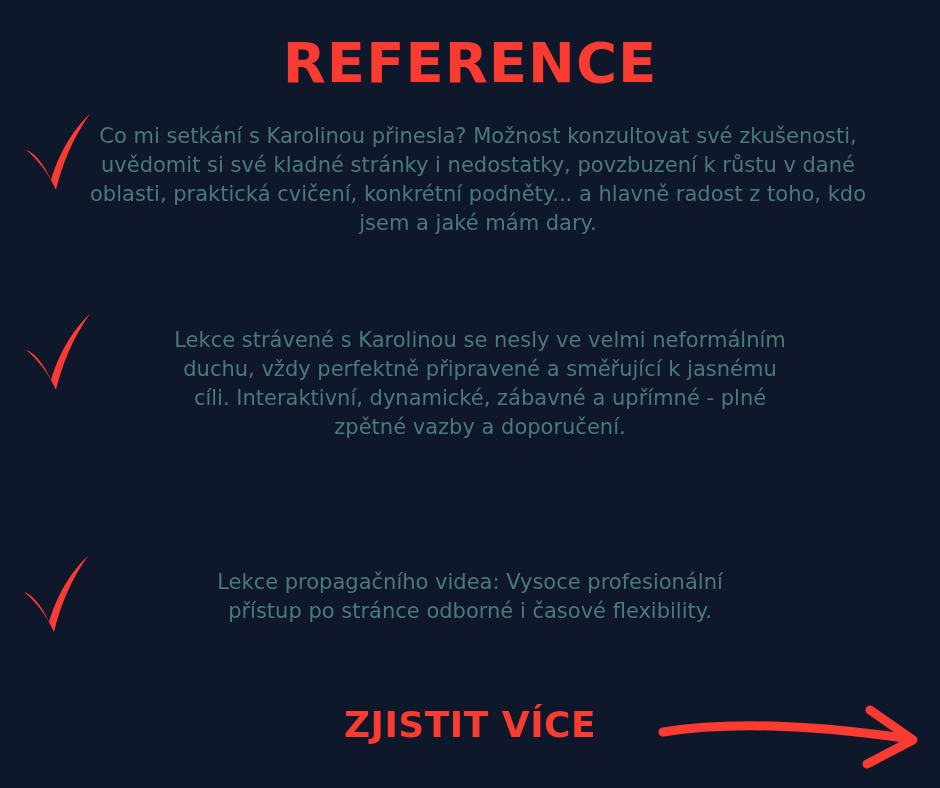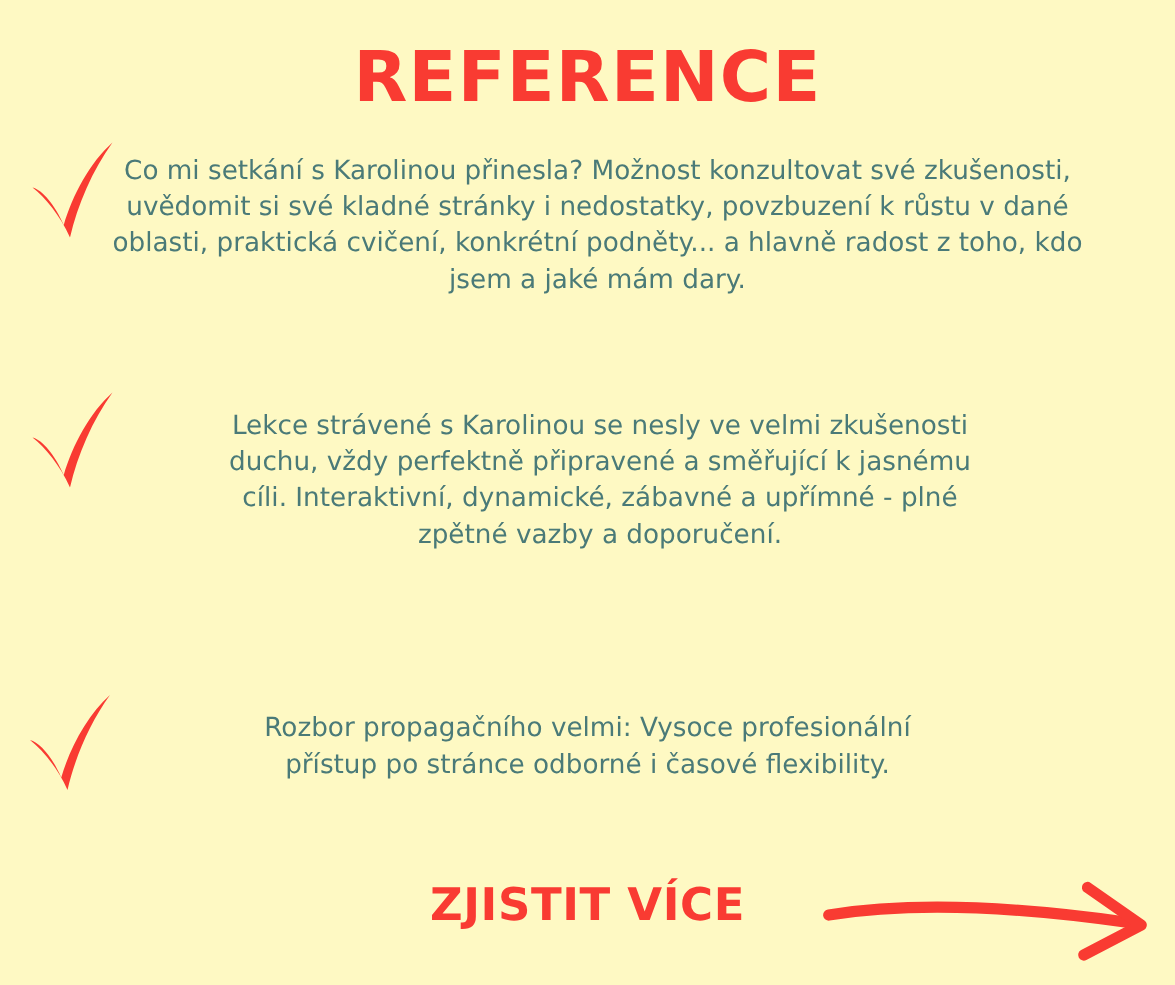--- a/index.html
+++ b/index.html
@@ -11,21 +11,21 @@
     height: 788px;
     background: #ffffff;
     font-family: "DejaVu Sans", sans-serif;
     overflow: hidden;
     position: relative;
   }
   .page {
     position: relative;
     width: 940px;
     height: 788px;
-    background: #fef9c3;
+    background: #0f172a;
   }
   .title {
     position: absolute;
     top: 34px;
     left: 0;
     width: 940px;
     text-align: center;
     font-family: "DejaVu Sans", sans-serif;
     font-weight: bold;
     font-size: 56px;
@@ -94,27 +94,27 @@
   <svg class="check" id="check1" viewBox="0 0 78 86">
     <path d="M6 40 C14 42, 24 54, 31 70 C38 46, 52 20, 70 4 C54 26, 42 54, 36 80 C28 62, 16 48, 6 40 Z" fill="#f93b32"></path>
   </svg>
 
   <div class="testimonial" id="t1">Co mi setkání s Karolinou přinesla? Možnost konzultovat své zkušenosti, uvědomit si své kladné stránky i nedostatky, povzbuzení k růstu v dané oblasti, praktická cvičení, konkrétní podněty... a hlavně radost z toho, kdo jsem a jaké mám dary.</div>
 
   <svg class="check" id="check2" viewBox="0 0 78 86">
     <path d="M6 40 C14 42, 24 54, 31 70 C38 46, 52 20, 70 4 C54 26, 42 54, 36 80 C28 62, 16 48, 6 40 Z" fill="#f93b32"></path>
   </svg>
 
-  <div class="testimonial" id="t2">Lekce strávené s Karolinou se nesly ve velmi zkušenosti duchu, vždy perfektně připravené a směřující k jasnému cíli. Interaktivní, dynamické, zábavné a upřímné - plné zpětné vazby a doporučení.</div>
+  <div class="testimonial" id="t2">Lekce strávené s Karolinou se nesly ve velmi neformálním duchu, vždy perfektně připravené a směřující k jasnému cíli. Interaktivní, dynamické, zábavné a upřímné - plné zpětné vazby a doporučení.</div>
 
   <svg class="check" id="check3" viewBox="0 0 78 86">
     <path d="M6 40 C14 42, 24 54, 31 70 C38 46, 52 20, 70 4 C54 26, 42 54, 36 80 C28 62, 16 48, 6 40 Z" fill="#f93b32"></path>
   </svg>
 
-  <div class="testimonial" id="t3">Rozbor propagačního velmi: Vysoce profesionální přístup po stránce odborné i časové flexibility.</div>
+  <div class="testimonial" id="t3">Lekce propagačního videa: Vysoce profesionální přístup po stránce odborné i časové flexibility.</div>
 
   <div class="cta">ZJISTIT VÍCE</div>
 
   <svg class="arrow" viewBox="0 0 280 90">
     <path d="M8 42 C70 32, 150 34, 248 48" stroke="#f93b32" stroke-width="9" fill="none" stroke-linecap="round"></path>
     <path d="M215 20 L258 50 L212 74" stroke="#f93b32" stroke-width="9" fill="none" stroke-linecap="round" stroke-linejoin="round"></path>
   </svg>
 
 </div>
 

